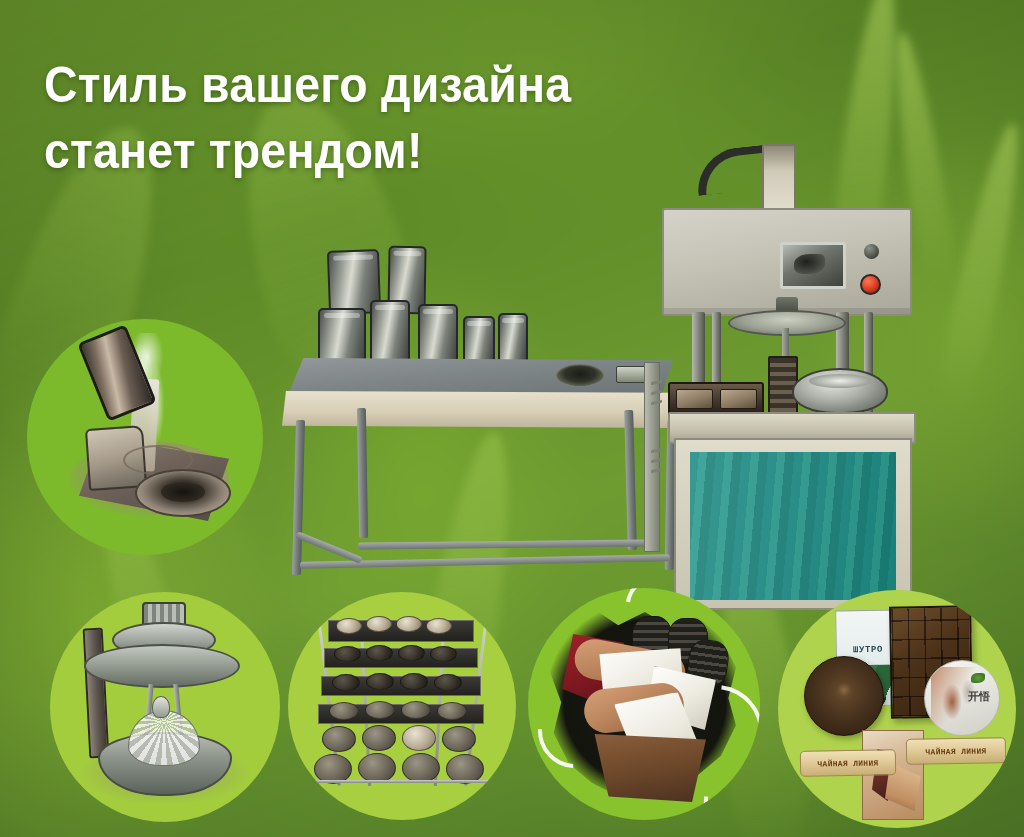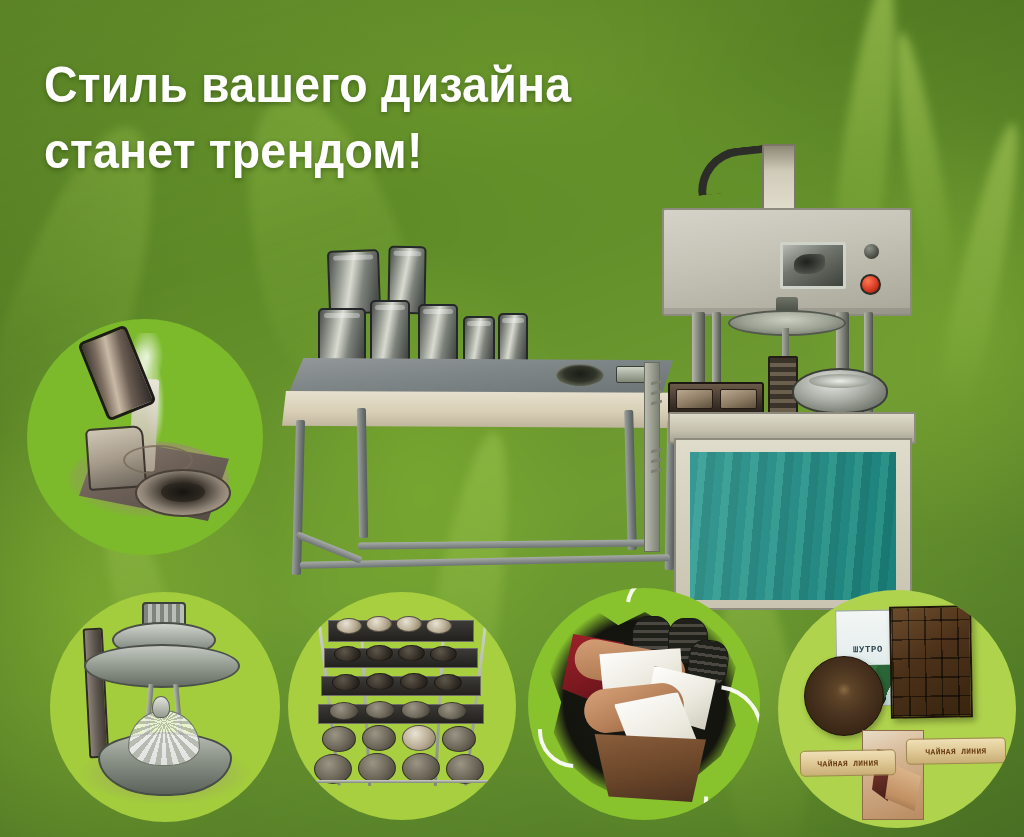--- a/index.html
+++ b/index.html
@@ -715,20 +715,25 @@
   </div>
 
   <div class="circle c-product">
     <div class="ph">
       <div class="pd-box pd-shutro">
         <div class="pd-shutro-title">ШУТРО</div>
         <div class="pd-shutro-art"></div>
       </div>
       <div class="pd-box pd-brick"></div>
       <div class="pd-disc"></div>
+      <div class="pd-wrapper">
+        <div class="pd-wrapper-art"></div>
+        <div class="pd-wrapper-leaf"></div>
+        <div class="pd-wrapper-cn">开悟</div>
+      </div>
       <div class="pd-card"></div>
       <div class="pd-sign sign-left">
         <span>ЧАЙНАЯ ЛИНИЯ</span>
       </div>
       <div class="pd-sign sign-right">
         <span>ЧАЙНАЯ ЛИНИЯ</span>
       </div>
     </div>
   </div>
 

